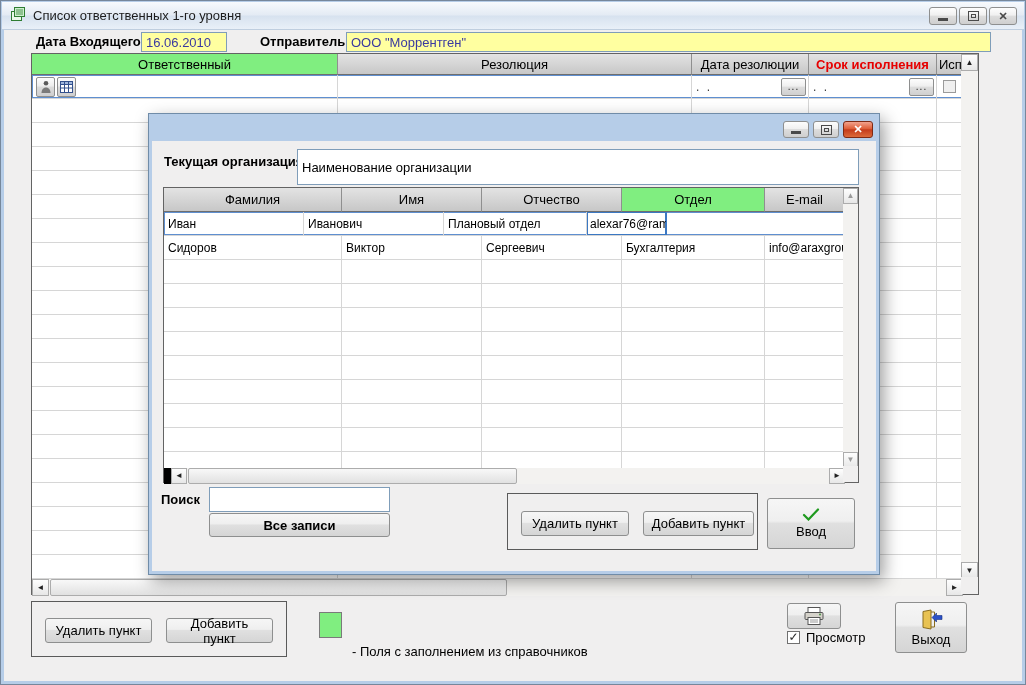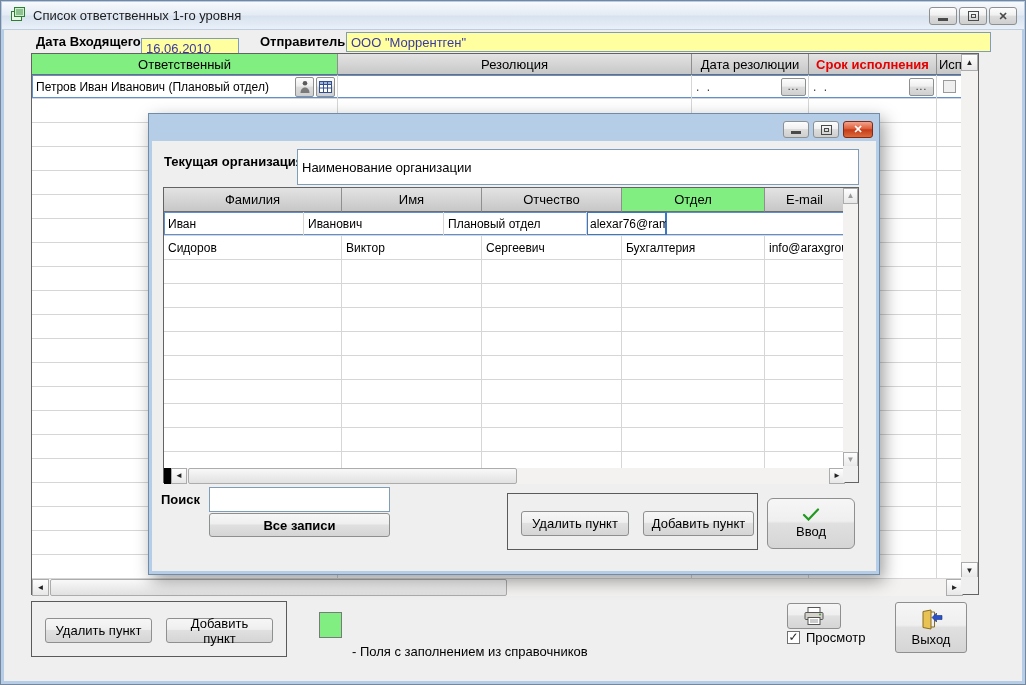--- a/index.html
+++ b/index.html
@@ -115,36 +115,35 @@
         <i></i>
       </span>
     </div>
   <div class="wbtn" style="left:988px;">
       <span class="glyph-x">✕</span>
     </div>
 
   <div class="client"></div>
 
   <div class="lbl" style="left:35px;top:33px;">Дата Входящего</div>
-  <input class="yfield" style="left: 140px; top: 37px; width: 98px; height: 20px;" readonly="" value="16.06.2010">
+  <input class="yfield" style="left: 140px; top: 31px; width: 86px; height: 20px;" readonly="" value="16.06.2010">
   <div class="lbl" style="left:259px;top:33px;">Отправитель</div>
   <input class="yfield" style="left: 345px; top: 31px; width: 645px; height: 20px;" readonly="" value="ООО &quot;Моррентген&quot;">
 
   <div class="grid" style="left:30px;top:52px;width:948px;height:542px;">
     <div class="g-header" style="height:21px;width:931px;">
       <div class="hcell green c-resp" style="height:21px;">Ответственный</div>
       <div class="hcell c-res" style="height:21px;">Резолюция</div>
       <div class="hcell c-rdate" style="height:21px;">Дата резолюции</div>
       <div class="hcell red c-dl" style="height:21px;">Срок исполнения</div>
       <div class="hcell c-isp" style="height:21px;justify-content:flex-start;padding-left:2px;">Испол</div>
     </div>
     <div class="g-body" id="mg-body" style="left:0;top:21px;width:931px;height:504px;">
       <div class="grid-row selected">
         <div class="gcell c-resp">
-          <span style="flex:1;overflow:hidden;">Петров Иван Иванович (Плановый отдел)</span>
           <button class="mini-btn">
             <svg width="12" height="14" viewBox="0 0 12 14">
               <circle cx="6" cy="3.3" r="2.3" fill="#5A5A5A"></circle>
               <path d="M1.5 13 C1.5 9 4 7.4 6 7.4 C8 7.4 10.5 9 10.5 13 Z" fill="#7A7A7A"></path>
             </svg>
           </button>
           <button class="mini-btn">
             <svg width="13" height="12" viewBox="0 0 13 12">
               <rect x="0.5" y="0.5" width="12" height="11" fill="#fff" stroke="#33508C"></rect>
               <rect x="0.5" y="0.5" width="12" height="3" fill="#9FB6DC" stroke="#33508C"></rect>
@@ -497,19 +496,19 @@
     </button>
 
   <div class="groupbox" style="left:358px;top:379px;width:251px;height:57px;"></div>
   <button class="btn" style="left:372px;top:397px;width:108px;height:25px;">
       <span>Удалить пункт</span>
     </button>
   <button class="btn" style="left:494px;top:397px;width:111px;height:25px;">
       <span>Добавить пункт</span>
     </button>
 
-  <button class="btn" style="left:618px;top:384px;width:88px;height:51px;flex-direction:column;gap:3px;border-radius:6px;">
+  <button class="btn" style="left:618px;top:384px;width:88px;height:51px;flex-direction:column;gap:3px;">
     <svg width="18" height="13" viewBox="0 0 18 13">
       <path d="M2 7 L6.5 11.5 L16 1.5" fill="none" stroke="#1F9A1F" stroke-width="2.2" stroke-linecap="round"></path>
     </svg>
     <span>Ввод</span>
   </button>
 </div>
 
 </body></html>

